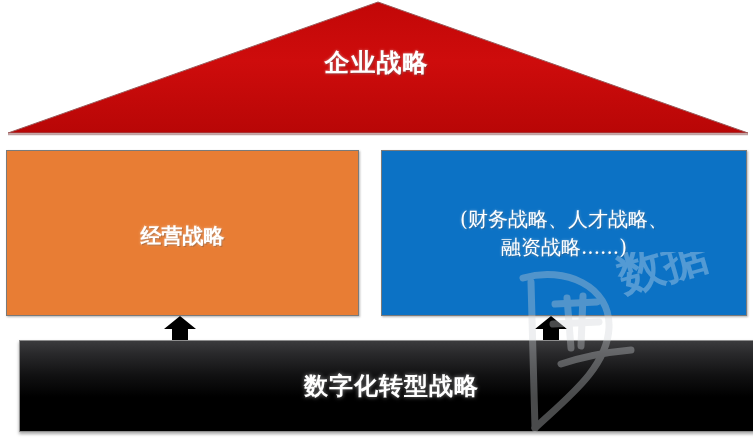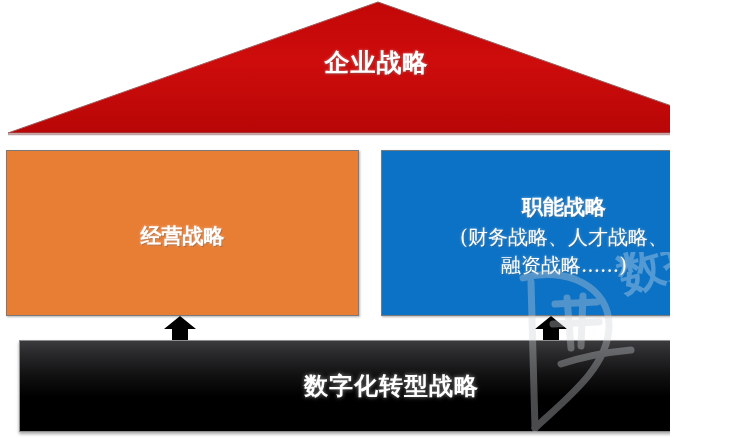--- a/index.html
+++ b/index.html
@@ -6,21 +6,21 @@
   html, body {
     margin: 0;
     padding: 0;
     background: #ffffff;
   }
   body {
     font-family: "Liberation Sans", "DejaVu Sans", sans-serif;
   }
   #stage {
     position: relative;
-    width: 670px;
+    width: 753px;
     height: 438px;
     background: #ffffff;
     overflow: hidden;
   }
 
   
   .roof-wrap {
     position: absolute;
     left: 0px;
     top: 0px;
@@ -159,21 +159,20 @@
       <line x1="8" y1="134.5" x2="748" y2="134.5" stroke="#b08a8a" stroke-width="1.5" opacity="0.8"></line>
     </svg>
     <div class="roof-label">企业战略</div>
   </div>
 
   <div class="pillar pillar-left">
     <div class="pillar-title">经营战略</div>
   </div>
 
   <div class="pillar pillar-right">
-    <div class="pillar-title">职能战略</div>
     <div class="pillar-sub">(财务战略、人才战略、
 融资战略......)</div>
   </div>
 
   <div class="arrow arrow-left">
     <svg width="34" height="32" viewBox="0 0 34 32">
       <polygon points="17,1 33,14 25,14 25,31 9,31 9,14 1,14" fill="#000000"></polygon>
     </svg>
   </div>
 

